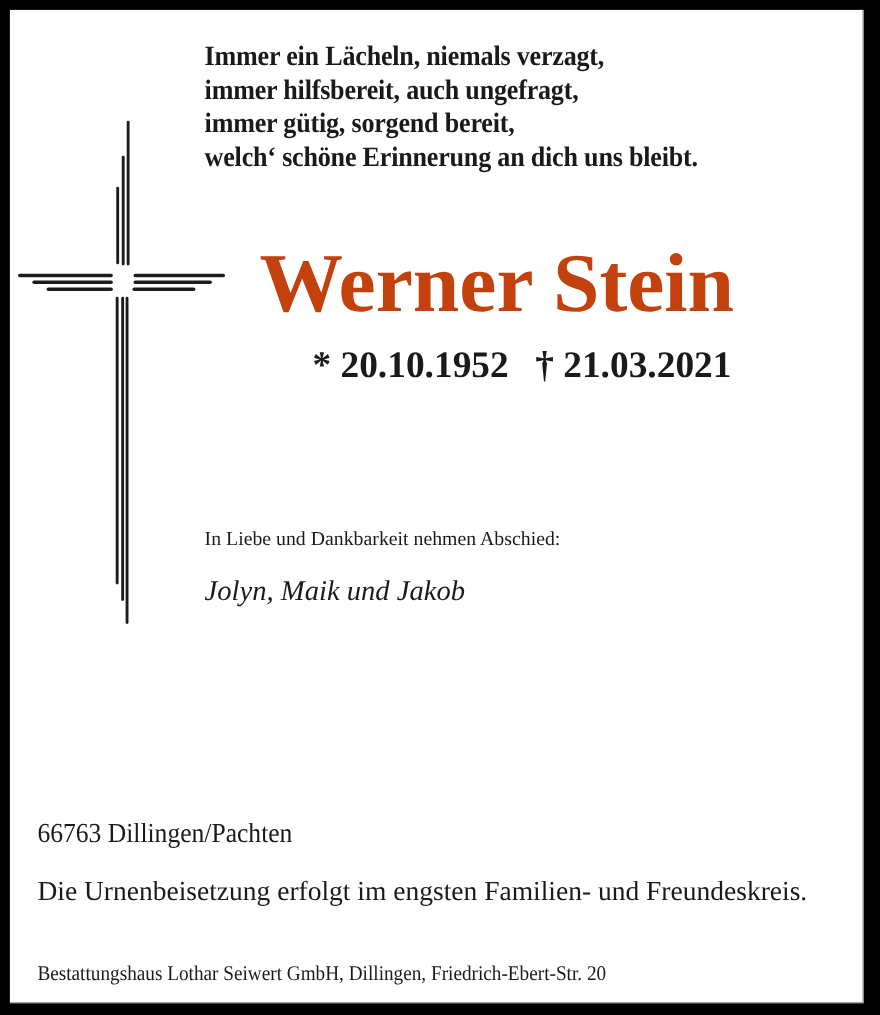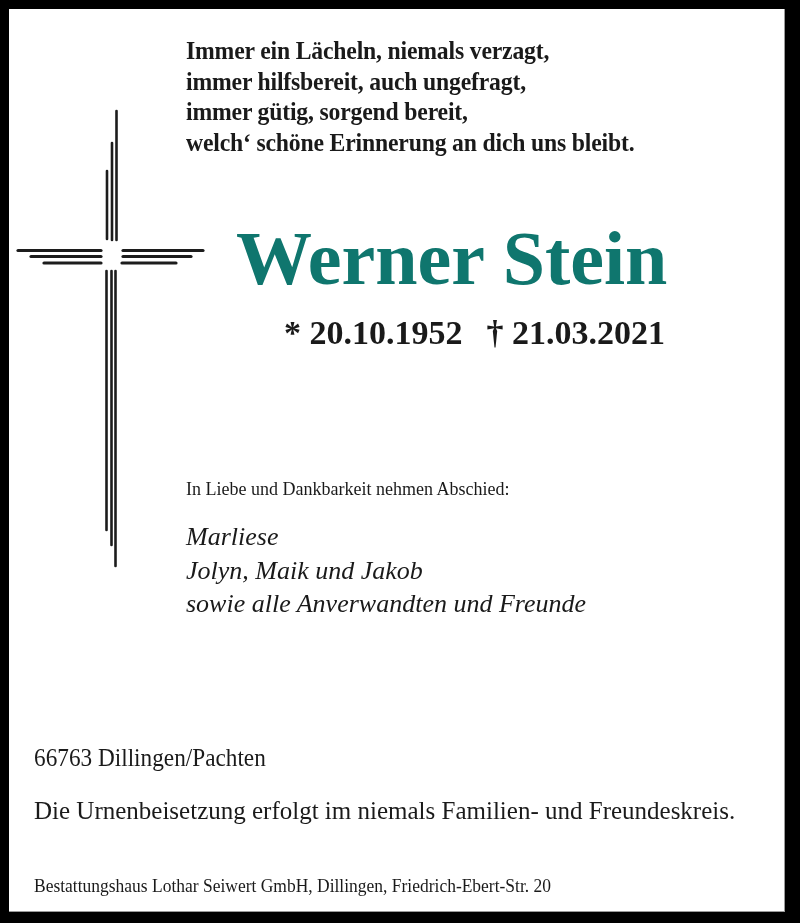--- a/index.html
+++ b/index.html
@@ -47,21 +47,21 @@
       white-space: nowrap;
     }
     .poem div { margin: 0; }
     .name {
       position: absolute;
       left: 236px;
       top: 213px;
       font-weight: bold;
       font-size: 76px;
       line-height: 90px;
-      color: #0f766e;
+      color: #c2410c;
       white-space: nowrap;
       letter-spacing: 0px;
     }
     .dates {
       position: absolute;
       left: 284px;
       top: 315px;
       font-weight: bold;
       font-size: 34px;
       line-height: 36px;
@@ -151,22 +151,20 @@
 
 <div class="name">Werner Stein</div>
 
 <div class="dates">
   <span>* 20.10.1952</span><span class="gap"></span><span>† 21.03.2021</span>
 </div>
 
 <div class="farewell">In Liebe und Dankbarkeit nehmen Abschied:</div>
 
 <div class="mourners">
-  <div>Marliese</div>
   <div>Jolyn, Maik und Jakob</div>
-  <div>sowie alle Anverwandten und Freunde</div>
 </div>
 
 <div class="place">66763 Dillingen/Pachten</div>
 
-<div class="burial">Die Urnenbeisetzung erfolgt im niemals Familien- und Freundeskreis.</div>
+<div class="burial">Die Urnenbeisetzung erfolgt im engsten Familien- und Freundeskreis.</div>
 
 <div class="undertaker">Bestattungshaus Lothar Seiwert GmbH, Dillingen, Friedrich-Ebert-Str. 20</div>
 
 </body></html>

